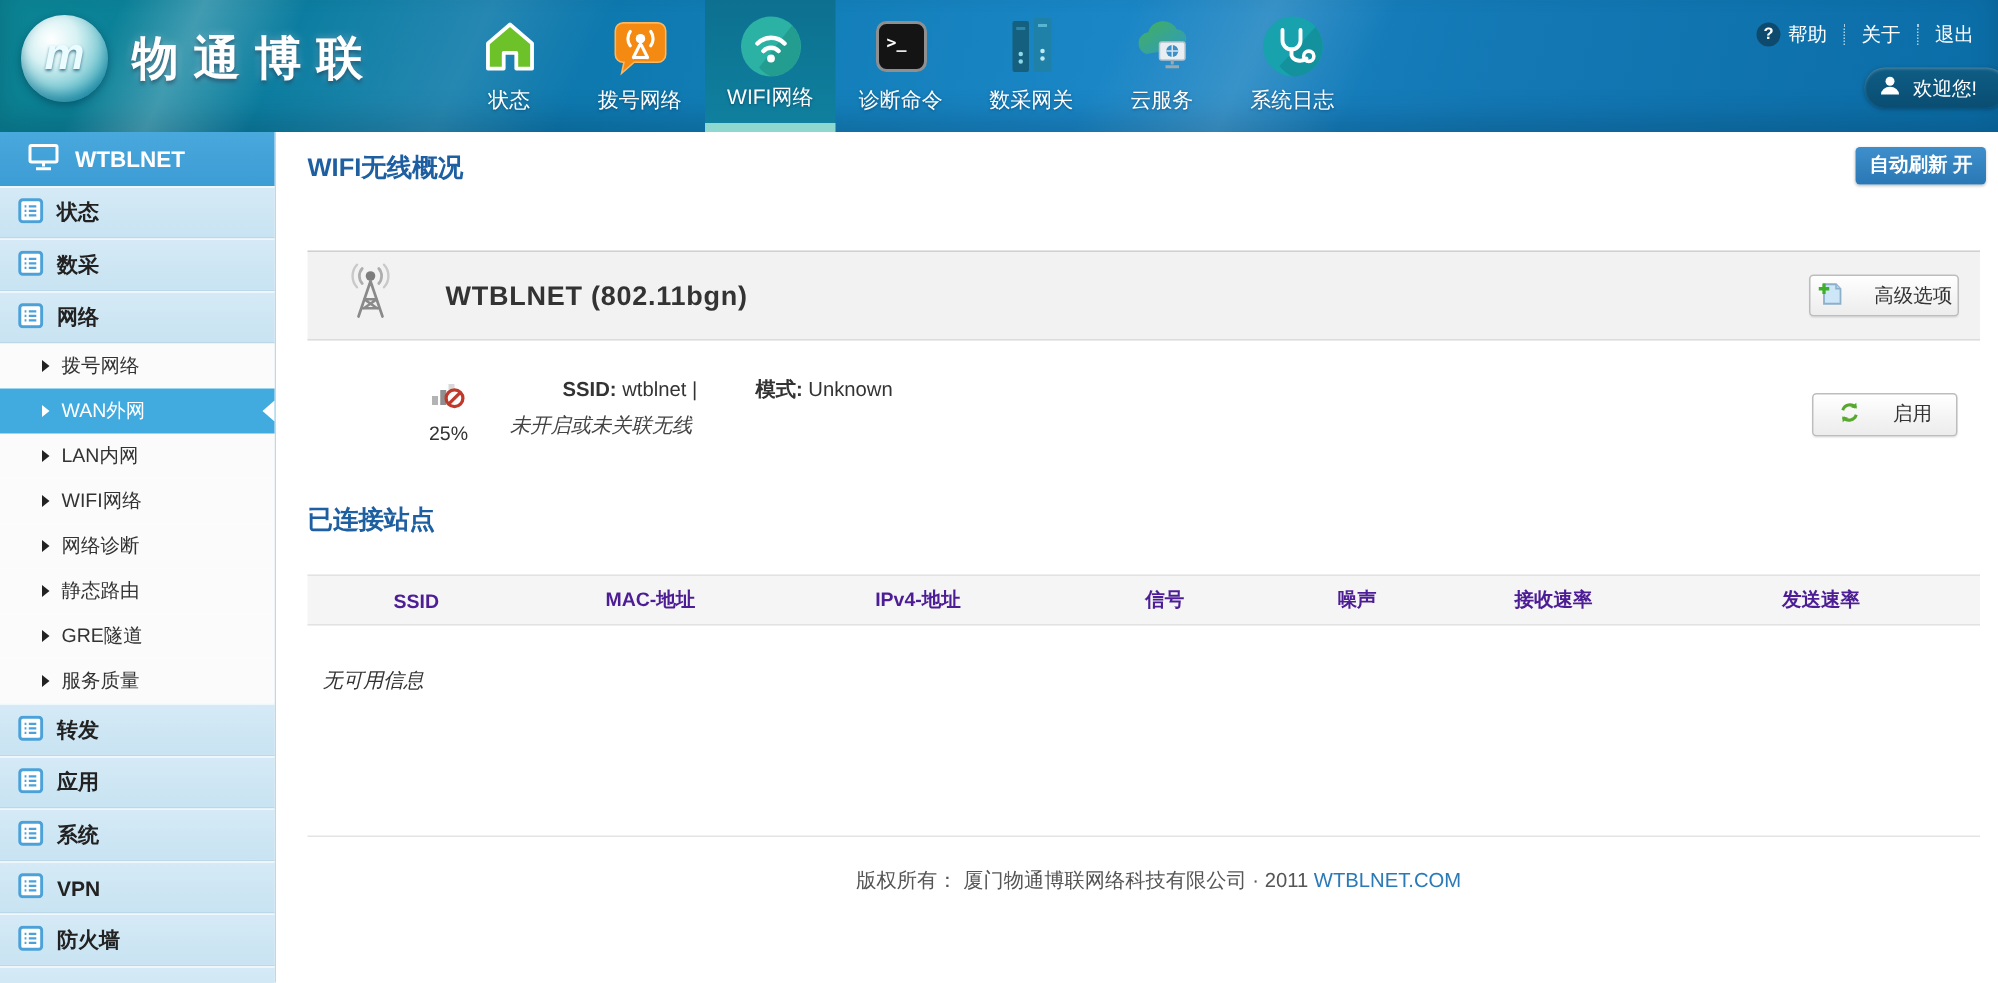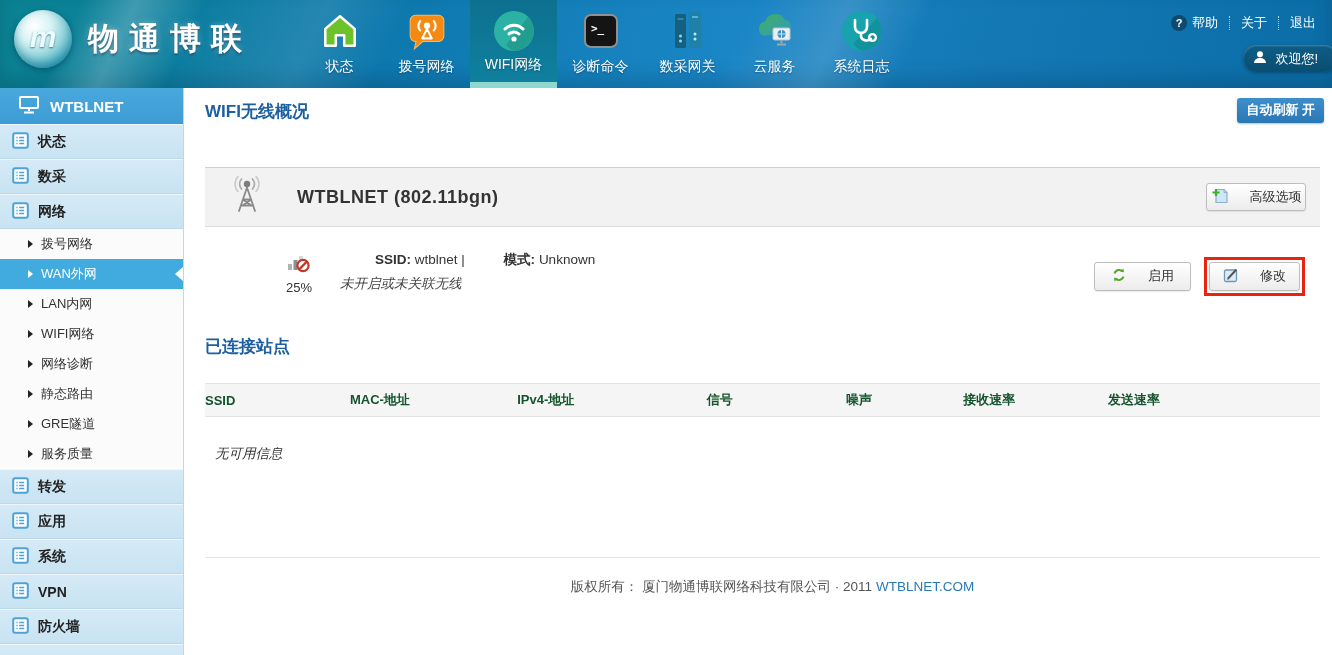--- a/index.html
+++ b/index.html
@@ -76,21 +76,21 @@
   .ssid-line1 b { font-weight:bold;margin-left:35px; }
   .ssid-line2 { margin-top:6px; font-size:13.5px; color:#444; font-style:italic; }
   .action-buttons { position:absolute; right:15px; top:0; bottom:0; display:flex; align-items:center; gap:13px; }
   .enable-btn { width:97px; height:29px; }
   .modify-btn { width:91px; height:29px; }
   .red-annotation { border:3px solid #e8230f; padding:2px; }
 
   .section-title { position:absolute; left:20px; top:247px; font-size:17px; font-weight:bold; color:#1d5fa0; }
   .stations-table { position:absolute; left:20px; right:12px; top:295px; }
   .thead-row { display:flex; height:34px; align-items:center; background:#f5f5f5; border-top:1px solid #e2e2e2; border-bottom:1px solid #e2e2e2; }
-  .th { font-size:13px; font-weight:bold; color:#14532d; text-align:left; }
+  .th { font-size:13px; font-weight:bold; color:#4c1d95; text-align:center; }
   .th:nth-child(1){width:13%;} .th:nth-child(2){width:15%;} .th:nth-child(3){width:17%;}
   .th:nth-child(4){width:12.5%;} .th:nth-child(5){width:10.5%;} .th:nth-child(6){width:13%;} .th:nth-child(7){width:19%;}
   .empty-text { position:absolute; left:30px; top:357px; font-size:13.5px; font-style:italic; color:#333; }
 
   .footer-rule { position:absolute; left:20px; right:12px; top:469px; border-top:1px solid #e4e4e4; }
   .footer-text { position:absolute; left:0; right:0; top:490px; text-align:center; font-size:13.5px; color:#555;padding-left:28px; }
   .footer-text a { color:#2a7ab8; text-decoration:none; cursor:pointer; }
 </style>
 </head>
 <body>
@@ -378,32 +378,20 @@
         <span>
           <svg width="16" height="16" viewBox="0 0 16 16">
             <path d="M3.5 6.5 a5 5 0 0 1 8.6-1.8" stroke="#58a82e" stroke-width="2" fill="none"></path>
             <path d="M12.5 1.5 l0.4 3.8 l-3.8-0.6 z" fill="#58a82e"></path>
             <path d="M12.5 9.5 a5 5 0 0 1 -8.6 1.8" stroke="#58a82e" stroke-width="2" fill="none"></path>
             <path d="M3.5 14.5 l-0.4-3.8 l3.8 0.6 z" fill="#58a82e"></path>
           </svg>
         </span>
         <span>启用</span>
       </button>
-      <div class="red-annotation">
-        <button class="btn modify-btn">
-          <span>
-            <svg width="16" height="16" viewBox="0 0 16 16">
-              <rect x="1.5" y="3" width="12" height="11.5" rx="1.5" fill="#dcebf8" stroke="#7096b8" stroke-width="1.3"></rect>
-              <path d="M5 11.5 L13.5 2.5" stroke="#555" stroke-width="2"></path>
-              <path d="M4.2 12.8 l2-0.6 l-1.5-1.4 z" fill="#555"></path>
-            </svg>
-          </span>
-          <span>修改</span>
-        </button>
-      </div>
     </div>
   </div>
 
   <div class="section-title">已连接站点</div>
 
   <div class="stations-table">
     <div class="thead-row">
       <div class="th">SSID</div>
       <div class="th">MAC-地址</div>
       <div class="th">IPv4-地址</div>

